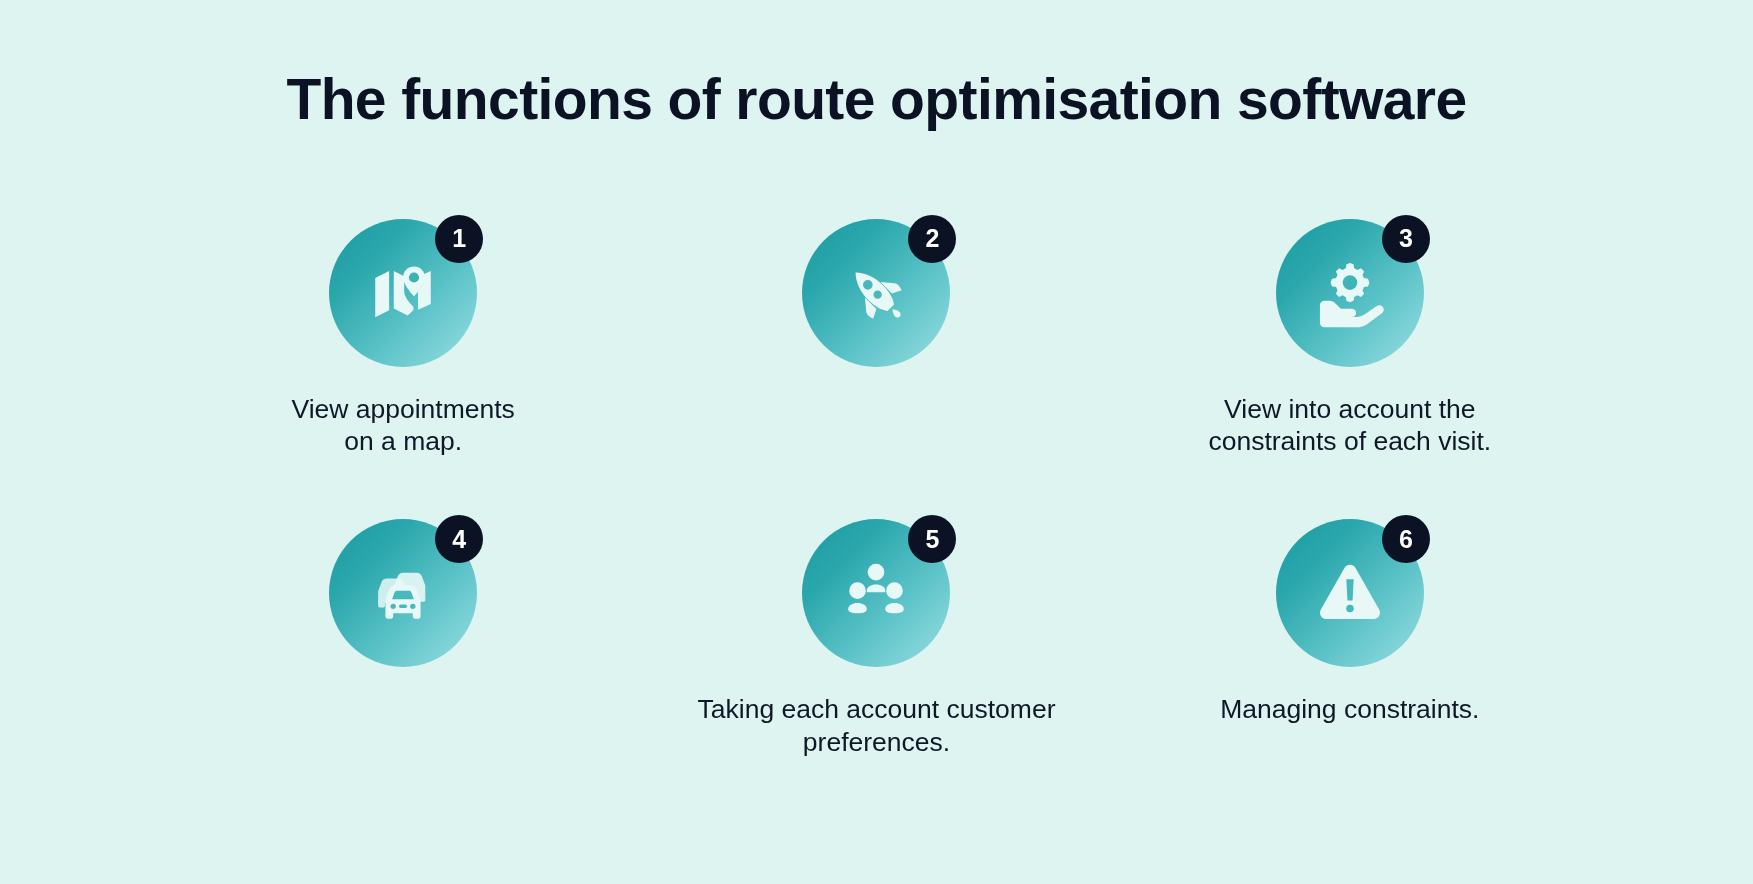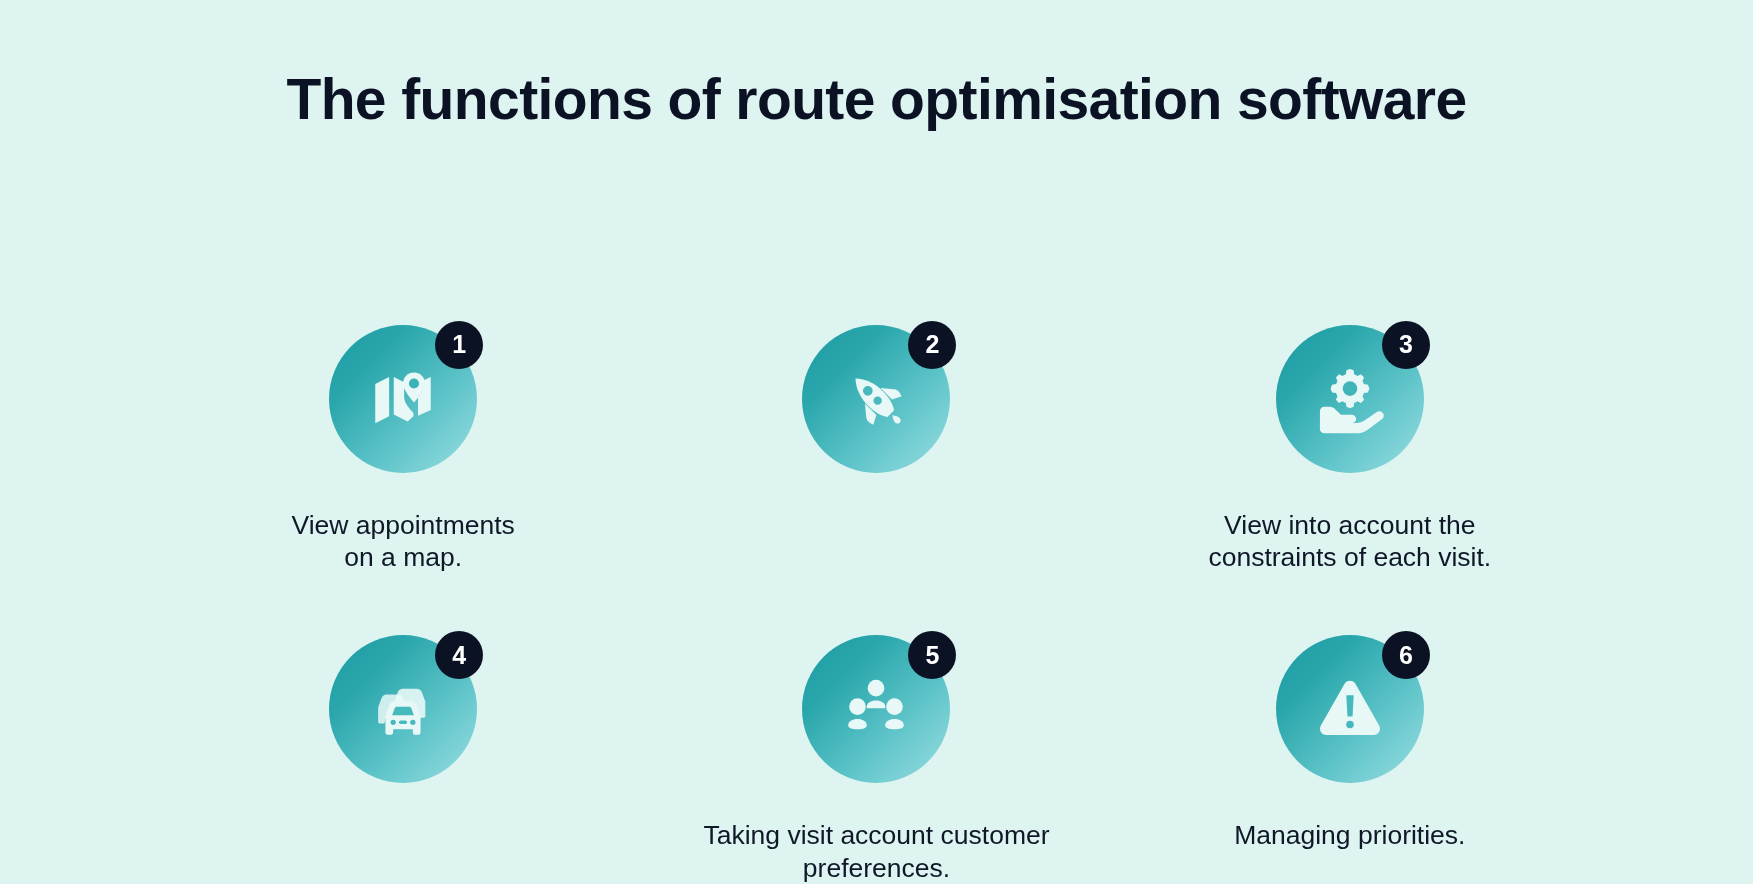--- a/index.html
+++ b/index.html
@@ -18,21 +18,20 @@
   }
 
   .infographic {
     position: relative;
     width: 1753px;
     height: 884px;
     background: #ddf4f1;
     display: flex;
     flex-direction: column;
     align-items: center;
-    justify-content: space-between;
   }
 
   .page-title {
     margin-top: 68px;
     font-size: 57px;
     font-weight: 700;
     letter-spacing: -0.6px;
     color: #0b1224;
     text-align: center;
     line-height: 1.1;
@@ -94,21 +93,21 @@
     color: #ffffff;
     font-size: 25px;
     font-weight: 700;
     display: flex;
     align-items: center;
     justify-content: center;
     line-height: 1;
   }
 
   .caption {
-    margin-top: 36px;
+    margin-top: 26px;
     font-size: 26.5px;
     line-height: 1.22;
     color: #101828;
     text-align: center;
     max-width: 400px;
     white-space: pre-line;
     font-weight: 400;
   }
 </style>
 </head>
@@ -194,32 +193,32 @@
             <circle class="glyph" cx="32" cy="14" r="7.2"></circle>
             <path class="glyph" d="M24 30 C24 26.6 27.6 24.6 32 24.6 C36.4 24.6 40 26.6 40 30 L40 31.4 L24 31.4 Z"></path>
             <circle class="glyph" cx="16" cy="30" r="7.2"></circle>
             <path class="glyph" d="M8 46 C8 42.6 11.6 40.6 16 40.6 C20.4 40.6 24 42.6 24 46 C24 48.2 21.2 49.6 16 49.6 C10.8 49.6 8 48.2 8 46 Z"></path>
             <circle class="glyph" cx="48" cy="30" r="7.2"></circle>
             <path class="glyph" d="M40 46 C40 42.6 43.6 40.6 48 40.6 C52.4 40.6 56 42.6 56 46 C56 48.2 53.2 49.6 48 49.6 C42.8 49.6 40 48.2 40 46 Z"></path>
           </svg>
         </div>
         <div class="badge">5</div>
       </div>
-      <div class="caption">Taking visit account customer
+      <div class="caption">Taking each account customer
 preferences.</div>
     </div>
 
     <div class="card">
       <div class="icon-wrap">
         <div class="icon-circle">
           <svg viewBox="0 0 64 64">
             <path class="glyph" d="M27.2 10.4 C29.3 6.7 34.7 6.7 36.8 10.4 L57.2 46.2 C59.3 49.9 56.6 54.5 52.4 54.5 L11.6 54.5 C7.4 54.5 4.7 49.9 6.8 46.2 Z"></path>
             <path d="M28.8 20 L35.2 20 L34.2 38.4 L29.8 38.4 Z" fill="#46b9be"></path>
             <circle cx="32" cy="45.4" r="3.3" fill="#46b9be"></circle>
           </svg>
         </div>
         <div class="badge">6</div>
       </div>
-      <div class="caption">Managing priorities.</div>
+      <div class="caption">Managing constraints.</div>
     </div>
 
   </div>
 </div>
 
 </body></html>

